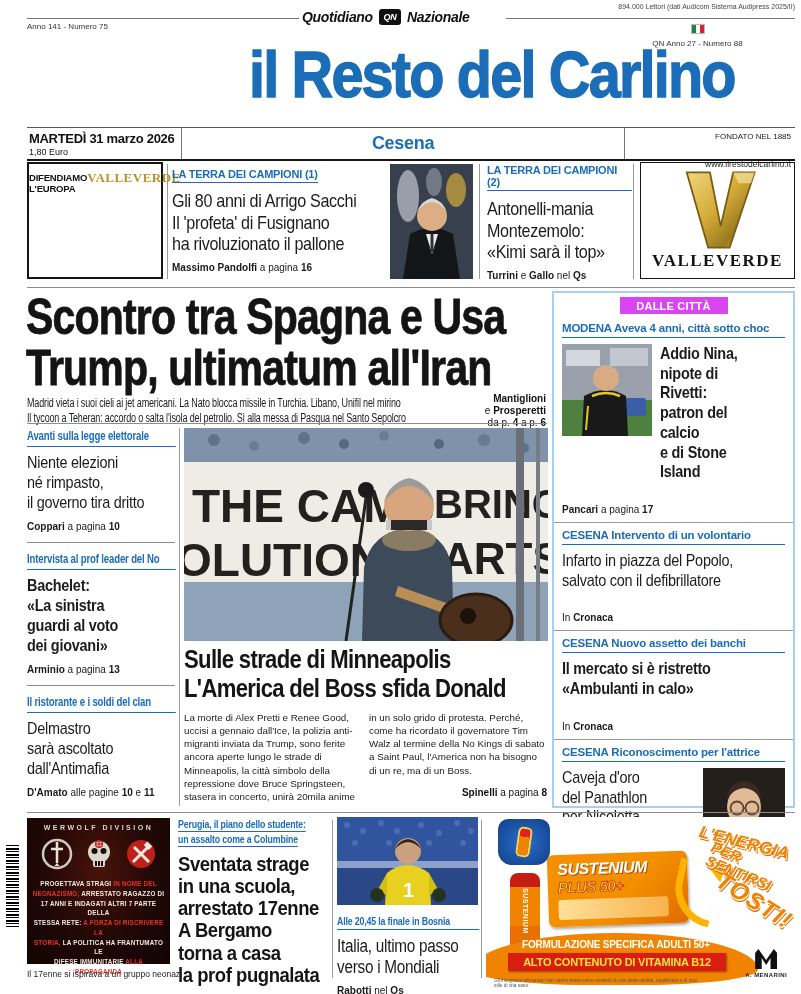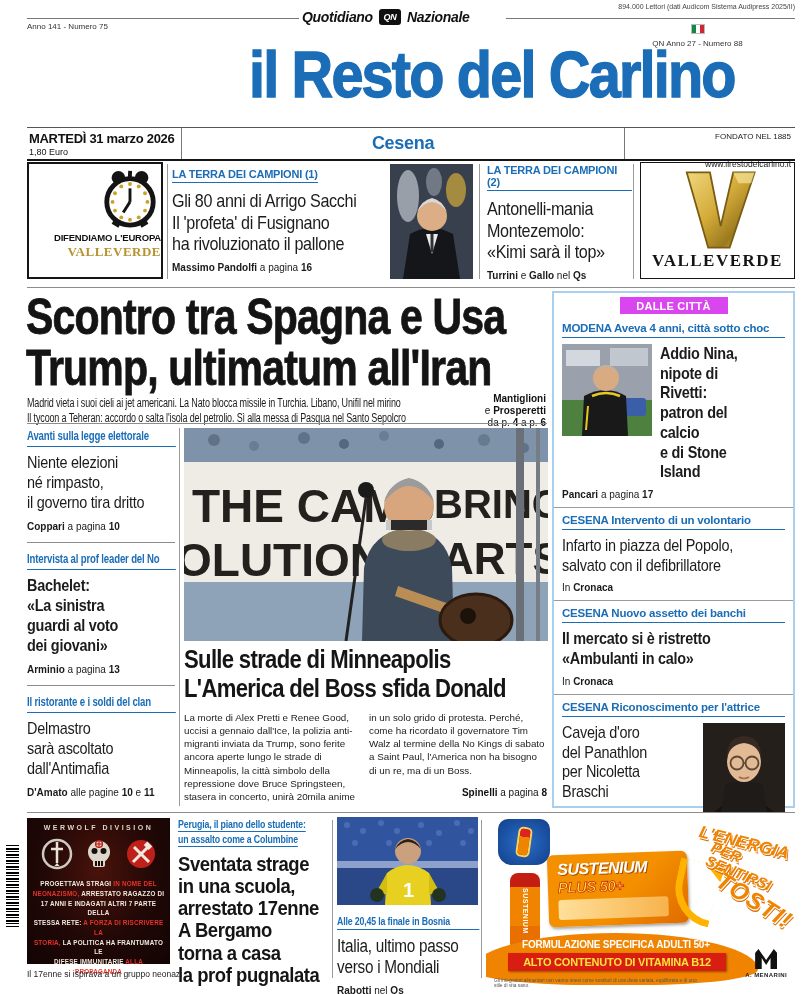--- a/index.html
+++ b/index.html
@@ -35,21 +35,21 @@
   .db-left{width:150px;padding:3px 2px 0 2px;border-right:1px solid #777;}
   .db-date{font-size:13px;font-weight:700;letter-spacing:-.3px;}
   .db-price{font-size:9px;margin-top:1px;}
   .db-center{flex:1;display:flex;align-items:center;justify-content:center;border-right:1px solid #777;}
   .db-edition{font-size:18px;font-weight:700;color:#1a6db6;letter-spacing:-.3px;}
   .db-right{width:166px;padding:4px 4px 0 0;text-align:right;}
   .db-founded{font-size:8px;color:#222;}
   .db-site{font-size:8.5px;color:#222;margin-top:18px;}
   
   .adclock{left:27px;top:162px;width:136px;height:117px;border:2px solid #151515;box-sizing:border-box;
-           display:flex;flex-direction:column;align-items:flex-end;padding-top:5px;}
+           display:flex;flex-direction:row;align-items:flex-start;padding-top:5px;}
   .adclock .l1{font-size:9.5px;font-weight:700;letter-spacing:-.2px;margin-top:3px;}
   .adclock .l2{font-family:"Liberation Serif",serif;font-size:13px;font-weight:700;color:#b8922e;letter-spacing:.5px;margin-top:1px;}
   .feat{width:225px;}
   .feat1{left:172px;top:164px;}
   .feat2{left:487px;top:164px;width:145px;}
   .kicker{color:#1a6db6;font-size:11px;font-weight:700;letter-spacing:-.2px;}
   .kick-inline{display:inline-block;border-bottom:1.5px solid #1a6db6;padding-bottom:2px;}
   .feat .title{font-size:19px;line-height:1.14;color:#1c1c1c;letter-spacing:-.4px;margin-top:7px;width:255px;}
   .feat2 .title{width:165px;}
   .byline{font-size:10px;color:#1a1a1a;margin-top:7px;}
@@ -90,21 +90,21 @@
           text-align:center;padding:3px 0 2px 0;letter-spacing:.2px;}
   .dc-item{padding:6px 8px 7px 8px;border-bottom:1px solid #9a9a9a;margin:0 0;}
   .dc-item:last-child{border-bottom:none;}
   .dc-kick{font-size:11.5px;border-bottom:1px solid #1a6db6;padding-bottom:3px;letter-spacing:-.2px;}
   .dc-kick .pt-b{font-weight:700;}
   .dc-body{display:flex;gap:8px;margin-top:6px;}
   .dc-title{font-size:17px;line-height:1.16;color:#1c1c1c;letter-spacing:-.3px;}
   .dc-title.b{font-weight:700;}
   .dc-title.w-full{width:262px;transform:scaleX(.85);transform-origin:0 0;}
   .dc-title.w-half{width:168px;transform:scaleX(.85);transform-origin:0 0;}
-  .dc-item .byline{margin-top:7px;}
+  .dc-item .byline{margin-top:22px;}
   .ph-modena{width:90px;height:92px;flex:0 0 90px;}
   .ph-braschi{width:82px;height:90px;flex:0 0 82px;}
   
   .rule-bottom{left:27px;top:812px;width:768px;}
   .barcode{left:6px;top:845px;width:13px;height:82px;
            background:repeating-linear-gradient(180deg,#000 0 1px,#fff 1px 3px,#000 3px 5px,#fff 5px 6px);}
   .werwolf{left:27px;top:818px;width:143px;height:146px;background:radial-gradient(ellipse at 50% 35%,#4a120b 0%,#200806 55%,#120404 100%);
            display:flex;flex-direction:column;align-items:center;padding-top:6px;box-sizing:border-box;}
   .ww-title{color:#ded6ca;font-size:7px;font-weight:700;letter-spacing:2.5px;}
   .ww-emblems{display:flex;gap:8px;margin-top:6px;}

